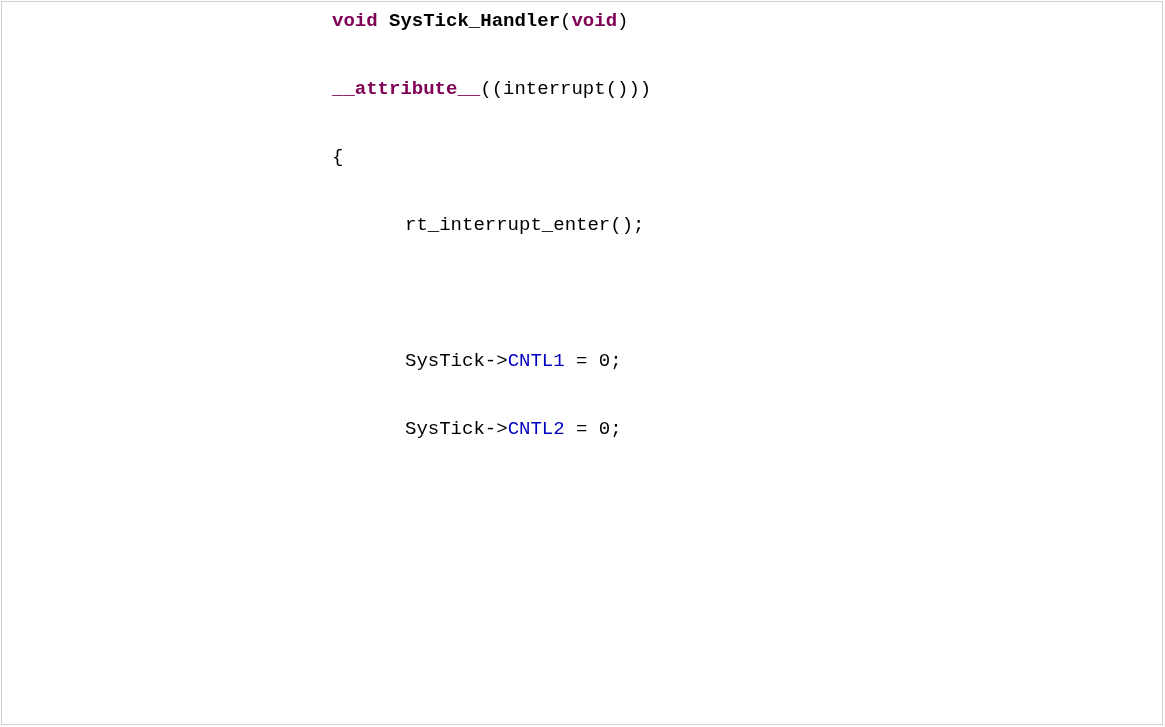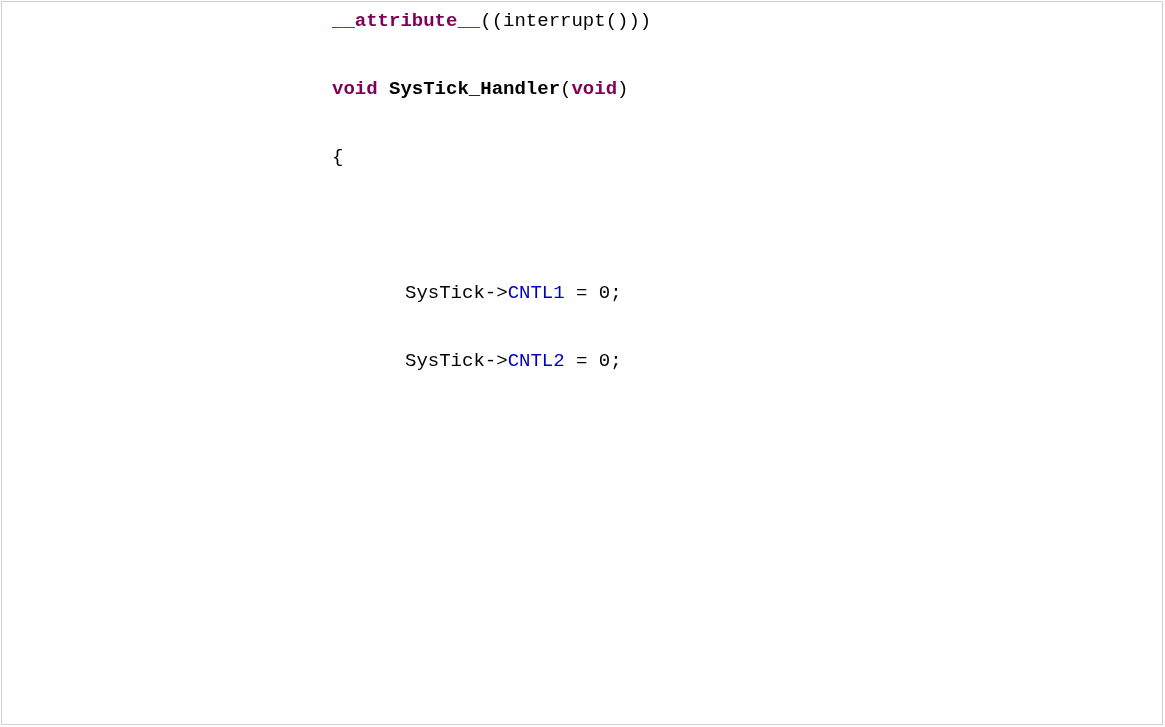--- a/index.html
+++ b/index.html
@@ -34,23 +34,24 @@
   .kw    { color: #7f0055; font-weight: bold; }   
   .fn    { color: #000000; font-weight: bold; }   
   .cmt   { color: #008000; }                       
   .fld   { color: #0000c0; }                       
   .plain { color: #000000; }
 </style>
 </head>
 <body>
 
 <div class="frame">
-<pre><span class="line"><span class="kw">__attribute__</span><span class="plain">((interrupt()))</span></span>
-<span class="line"><span class="kw">void</span><span class="plain"> </span><span class="fn">SysTick_Handler</span><span class="plain">(</span><span class="kw">void</span><span class="plain">)</span></span>
+<pre><span class="line"><span class="kw">void</span><span class="plain"> </span><span class="fn">SysTick_Handler</span><span class="plain">(</span><span class="kw">void</span><span class="plain">)</span></span>
+<span class="line"><span class="kw">__attribute__</span><span class="plain">((interrupt()))</span></span>
 <span class="line"><span class="plain">{</span></span>
+<span class="line"><span class="indent"><span class="plain">rt_interrupt_enter();</span></span></span>
 <span class="line"> </span>
 <span class="line"><span class="indent"><span class="plain">SysTick-&gt;</span><span class="fld">CNTL1</span><span class="plain"> = 0;</span></span></span>
 <span class="line"><span class="indent"><span class="plain">SysTick-&gt;</span><span class="fld">CNTL2</span><span class="plain"> = 0;</span></span></span>
 
 
 
 
 
 
 

